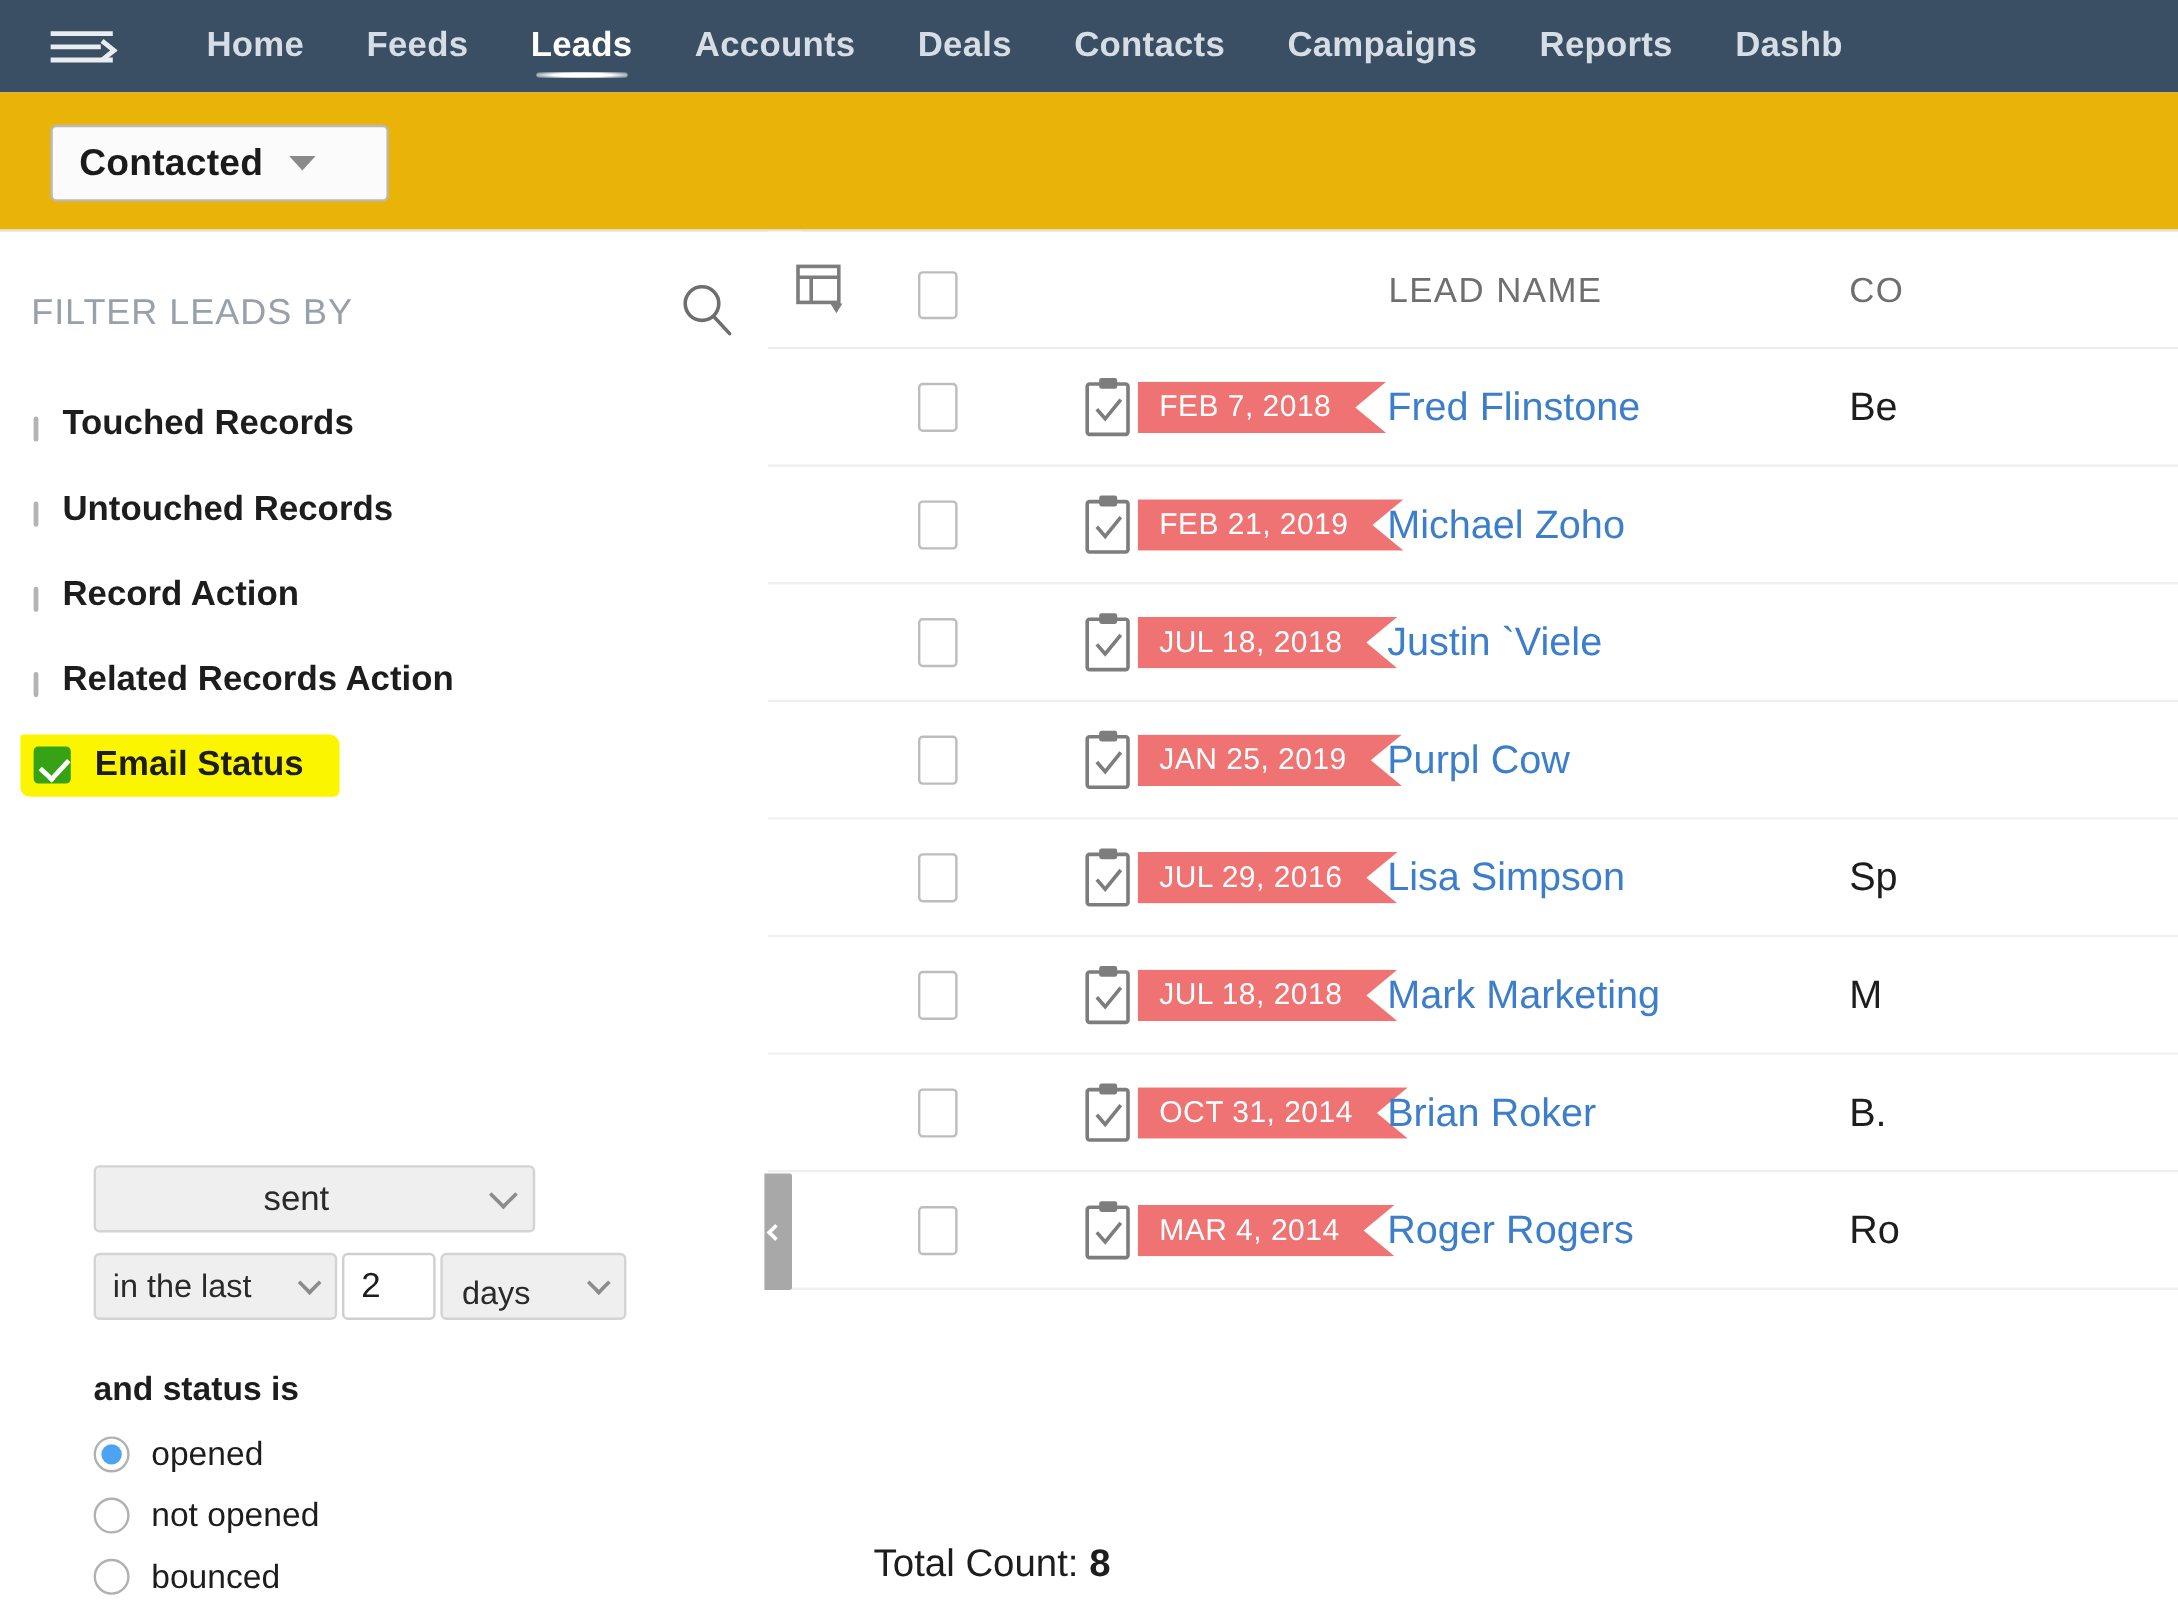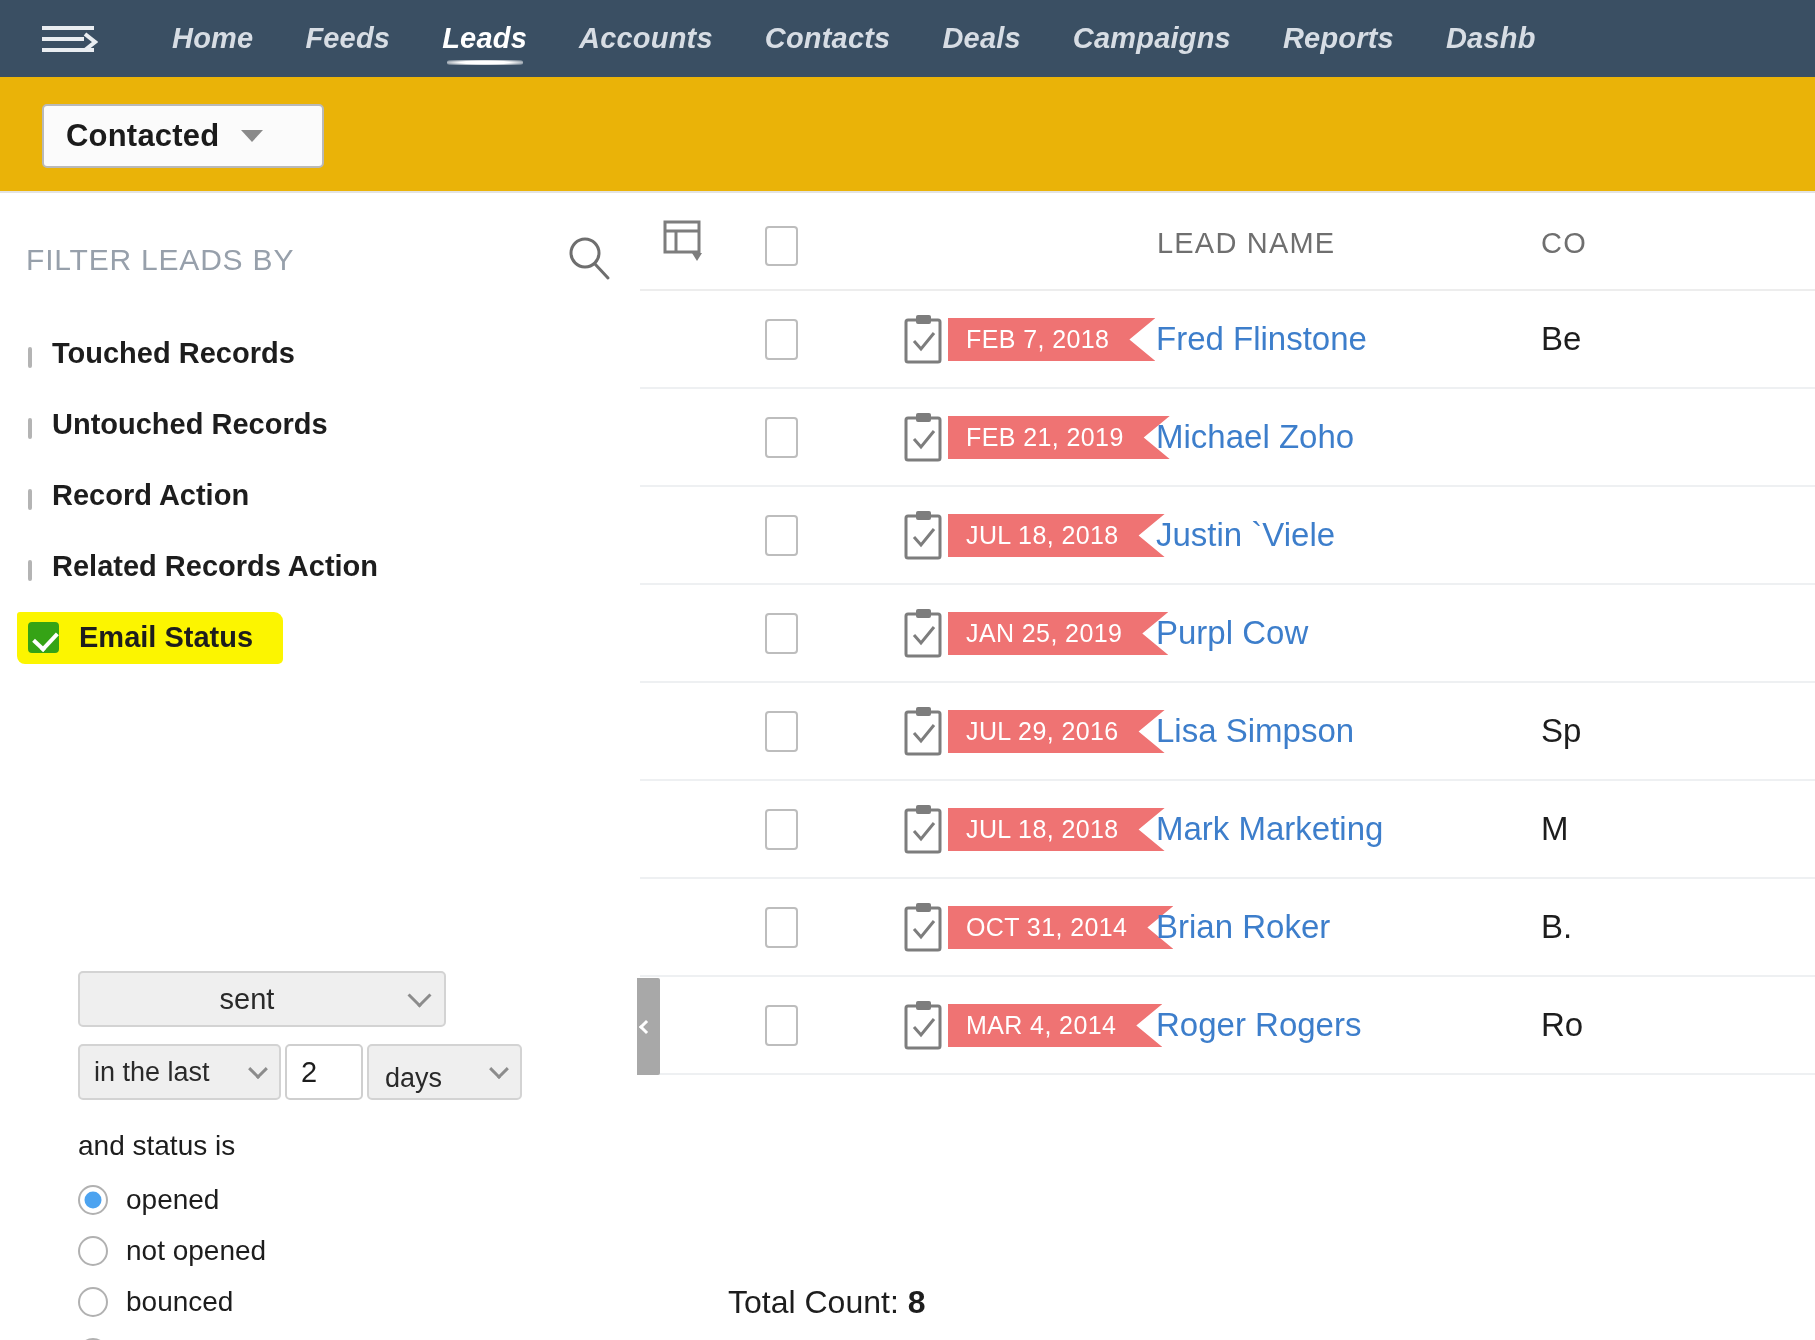--- a/index.html
+++ b/index.html
@@ -206,23 +206,23 @@
     font-size: 29px;
     color: #1d1d1d;
     padding: 0 14px;
     font-family: "Liberation Sans", sans-serif;
     outline: none;
   }
   #sel-days { width: 155px; padding: 12px 42px 0 16px; font-size: 27px; }
   #sel-days .chev { right: 14px; width: 14px; height: 14px; }
 
   .substat {
-    margin-top: 30px;
+    margin-top: 42px;
     font-size: 28px;
-    font-weight: normal;
+    font-weight: bold;
     color: #1d1d1d;
   }
   .radios { margin-top: 12px; }
   .rrow {
     display: flex;
     align-items: center;
     height: 51px;
     cursor: pointer;
   }
   .radio {
@@ -365,27 +365,27 @@
 
 <div class="topnav">
   <div class="hamburger">
     <svg width="56" height="36" viewBox="0 0 56 36" aria-hidden="true">
       <line x1="2" y1="7" x2="50" y2="7" stroke="#e9edf1" stroke-width="4" stroke-linecap="square"></line>
       <line x1="2" y1="18" x2="40" y2="18" stroke="#e9edf1" stroke-width="4" stroke-linecap="square"></line>
       <line x1="2" y1="29" x2="50" y2="29" stroke="#e9edf1" stroke-width="4" stroke-linecap="square"></line>
       <polyline points="43,21 53,29 43,37" fill="none" stroke="#e9edf1" stroke-width="4" transform="translate(0,-8)"></polyline>
     </svg>
   </div>
-  <div id="nav-items" style="display:flex;align-items:flex-end;font-style:italic;">
+  <div id="nav-items" style="display:flex;align-items:flex-end;">
       <div class="navitem">Home</div>
       <div class="navitem">Feeds</div>
       <div class="navitem active">Leads</div>
       <div class="navitem">Accounts</div>
+      <div class="navitem">Deals</div>
       <div class="navitem">Contacts</div>
-      <div class="navitem">Deals</div>
       <div class="navitem">Campaigns</div>
       <div class="navitem">Reports</div>
       <div class="navitem">Dashb</div>
     </div>
 </div>
 
 <div class="subbar">
   <div class="viewbtn">
     <span class="label">Contacted</span>
     <span class="caret"></span>

